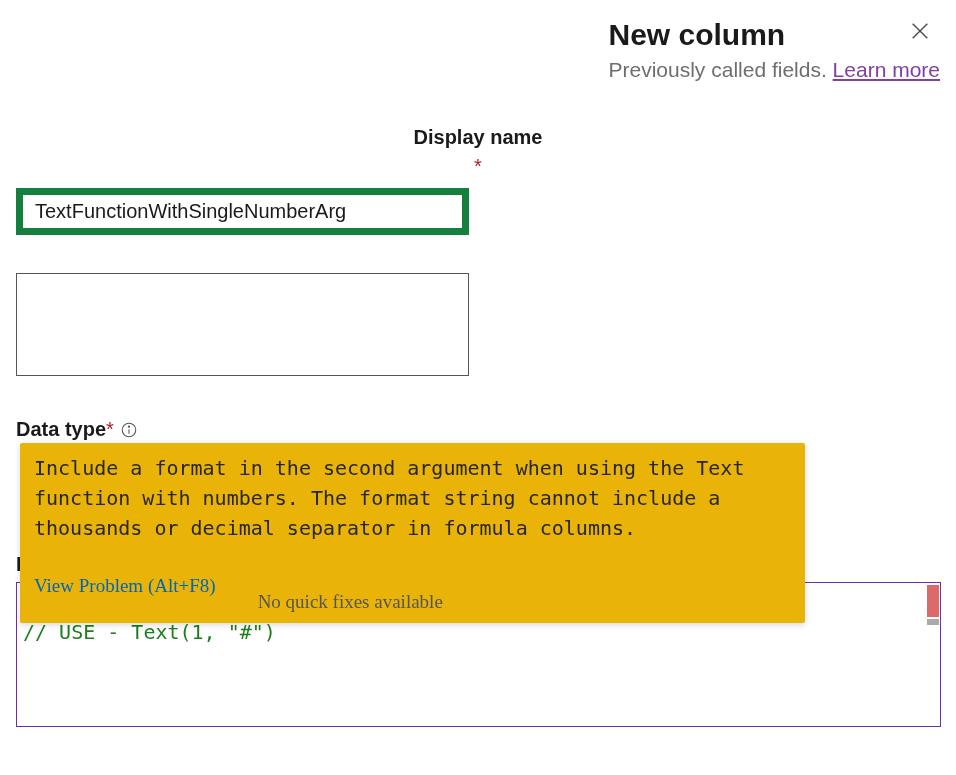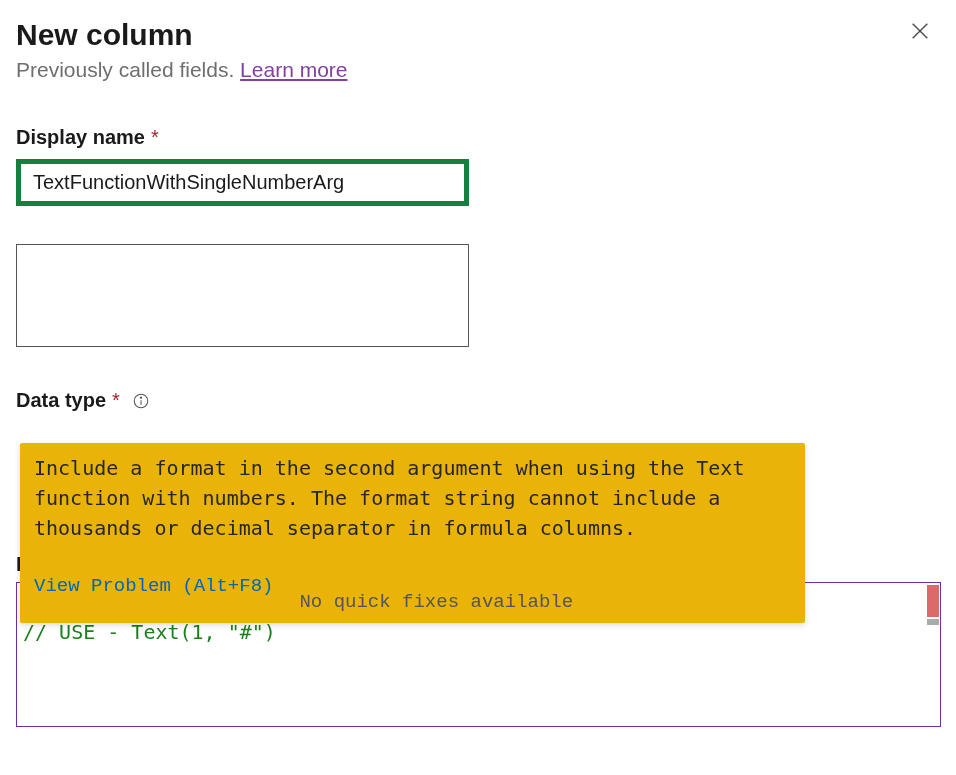--- a/index.html
+++ b/index.html
@@ -11,21 +11,21 @@
       font-family: "Segoe UI", -apple-system, BlinkMacSystemFont, sans-serif;
       background: #ffffff;
       color: #1a1a1a;
       width: 956px;
       height: 775px;
       padding: 18px 16px;
       position: relative;
     }
     .header-row {
       display: flex;
-      justify-content: flex-start;
+      justify-content: flex-end;
       align-items: flex-start;
     }
     .panel-title {
       font-size: 30px;
       font-weight: 600;
       color: #1a1a1a;
       margin-bottom: 6px;
     }
     .subtitle-row {
       font-size: 21px;
@@ -57,40 +57,41 @@
       margin-bottom: 38px;
     }
     .field-label {
       font-size: 20px;
       font-weight: 600;
       color: #1a1a1a;
       margin-bottom: 10px;
       display: flex;
       align-items: center;
       gap: 6px;
+      flex-direction: column;
     }
     .req-star {
       color: #a4262c;
       font-weight: 400;
     }
     .info-icon {
       display: inline-flex;
       align-items: center;
       justify-content: center;
       margin-left: 6px;
       color: #555;
     }
     .info-icon svg {
       width: 18px;
       height: 18px;
     }
     .text-input {
       width: 453px;
       height: 47px;
-      border: 5px solid #15803d;
+      border: 7px solid #15803d;
       font-size: 20px;
       padding: 0 12px;
       font-family: inherit;
       color: #1a1a1a;
       outline: none;
     }
     .textarea-input {
       width: 453px;
       height: 103px;
       border: 1px solid #555;
@@ -100,21 +101,20 @@
       color: #1a1a1a;
       outline: none;
       resize: none;
     }
     .data-type-label {
       font-size: 20px;
       font-weight: 600;
       color: #1a1a1a;
       display: flex;
       align-items: center;
-      gap: 6px;
       margin-bottom: 0;
     }
     
     .tooltip-popup {
       position: absolute;
       left: 20px;
       top: 443px;
       width: 785px;
       background: #eab308;
       box-shadow: 0 2px 6px rgba(0,0,0,0.15);
@@ -124,23 +124,23 @@
       color: #272727;
       border-radius: 2px;
     }
     .tooltip-msg {
       padding: 10px 14px 8px 14px;
       line-height: 1.5;
     }
     .tooltip-footer {
       display: flex;
       align-items: center;
-      gap: 26px;
+      gap: 42px;
       padding: 8px 14px 10px 14px;
-      font-family: Liberation Mono, monospace;
+      font-family: Liberation Serif, serif;
       font-size: 19px;
     }
     .view-problem-link {
       color: #0066b8;
       cursor: pointer;
     }
     .no-fixes {
       color: #555;
       margin-top: 32px;
     }

